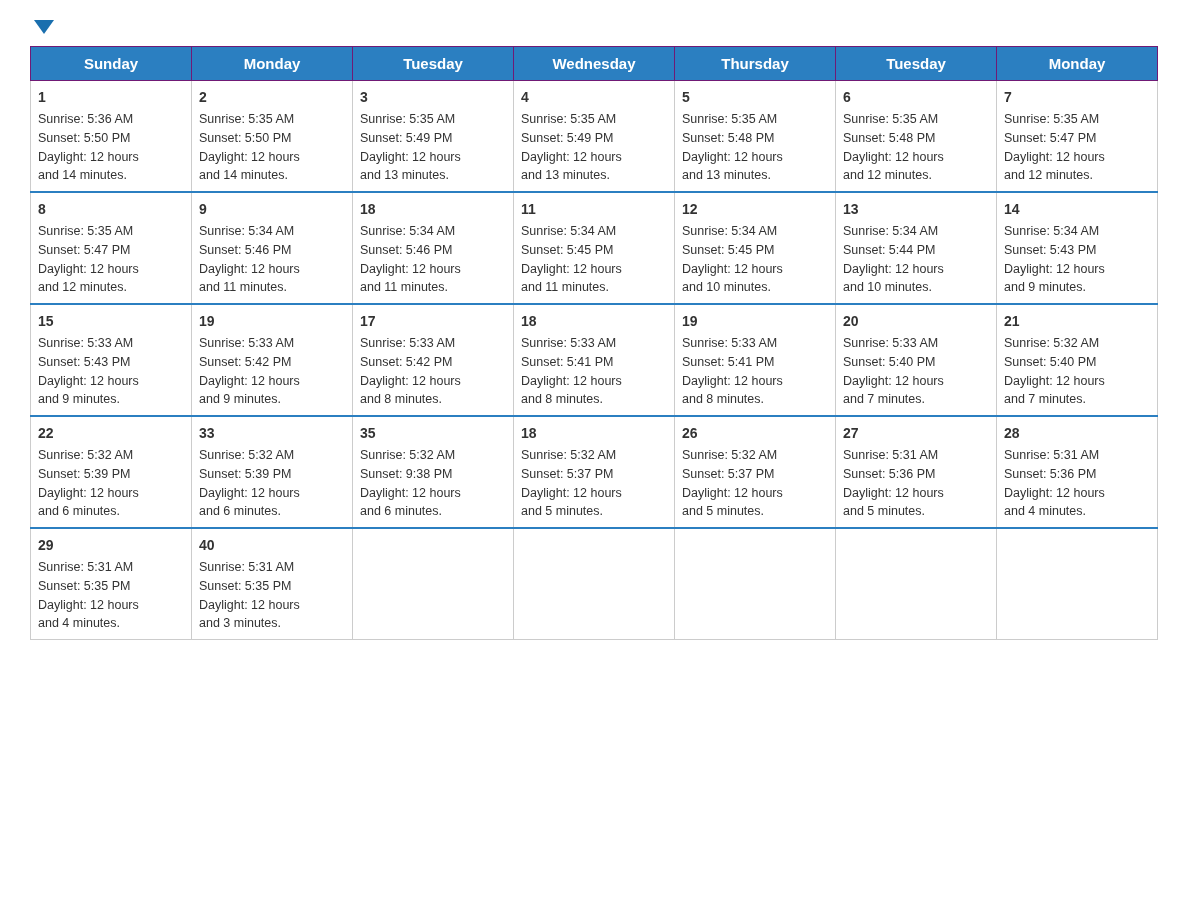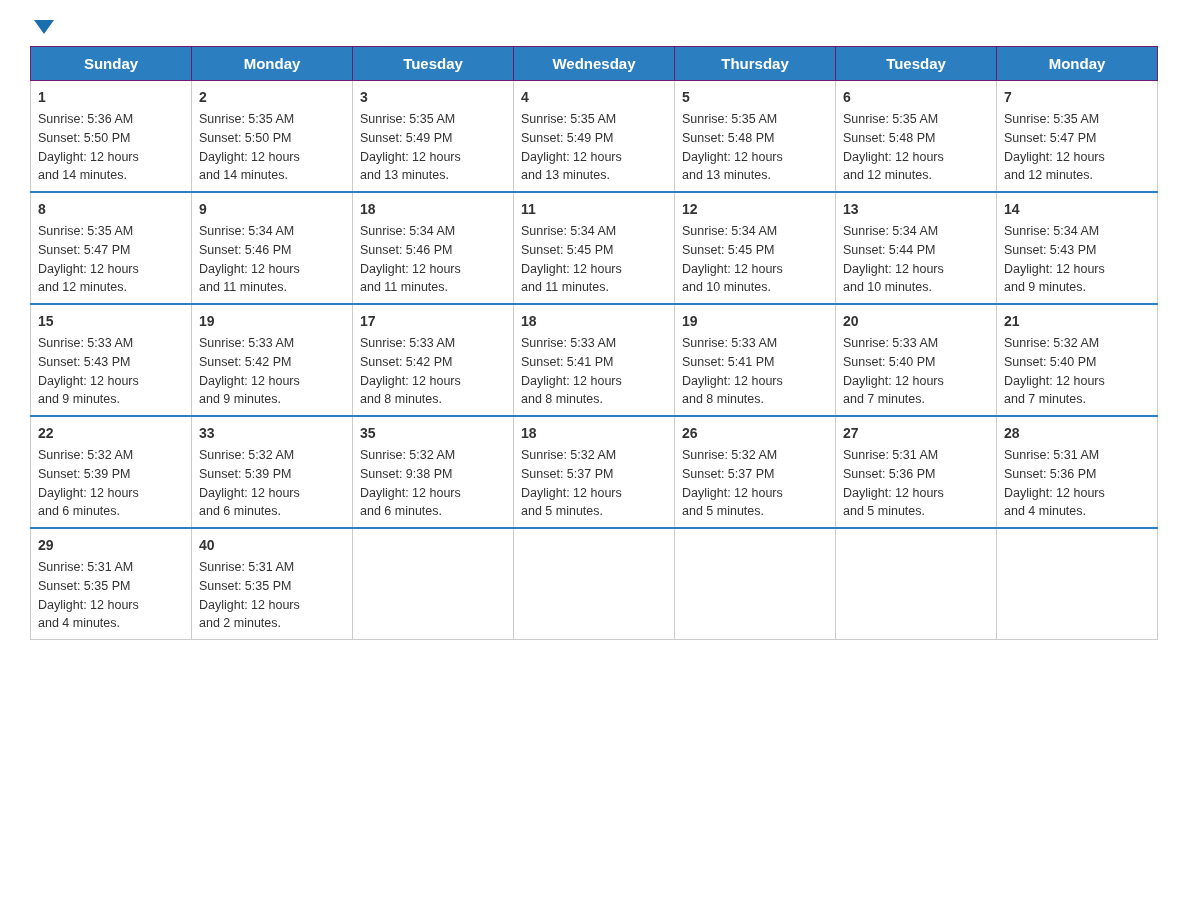--- a/index.html
+++ b/index.html
@@ -331,21 +331,21 @@
           <div>Sunrise: 5:31 AM</div>
           <div>Sunset: 5:35 PM</div>
           <div>Daylight: 12 hours</div>
           <div>and 4 minutes.</div>
         </td>
         <td>
           <span class="day-num">40</span>
           <div>Sunrise: 5:31 AM</div>
           <div>Sunset: 5:35 PM</div>
           <div>Daylight: 12 hours</div>
-          <div>and 2 minutes.</div>
+          <div>and 3 minutes.</div>
         </td>
         <td class="empty-cell"></td>
         <td class="empty-cell"></td>
         <td class="empty-cell"></td>
         <td class="empty-cell"></td>
         <td class="empty-cell"></td>
       </tr>
     </tbody>
 </table>
 

